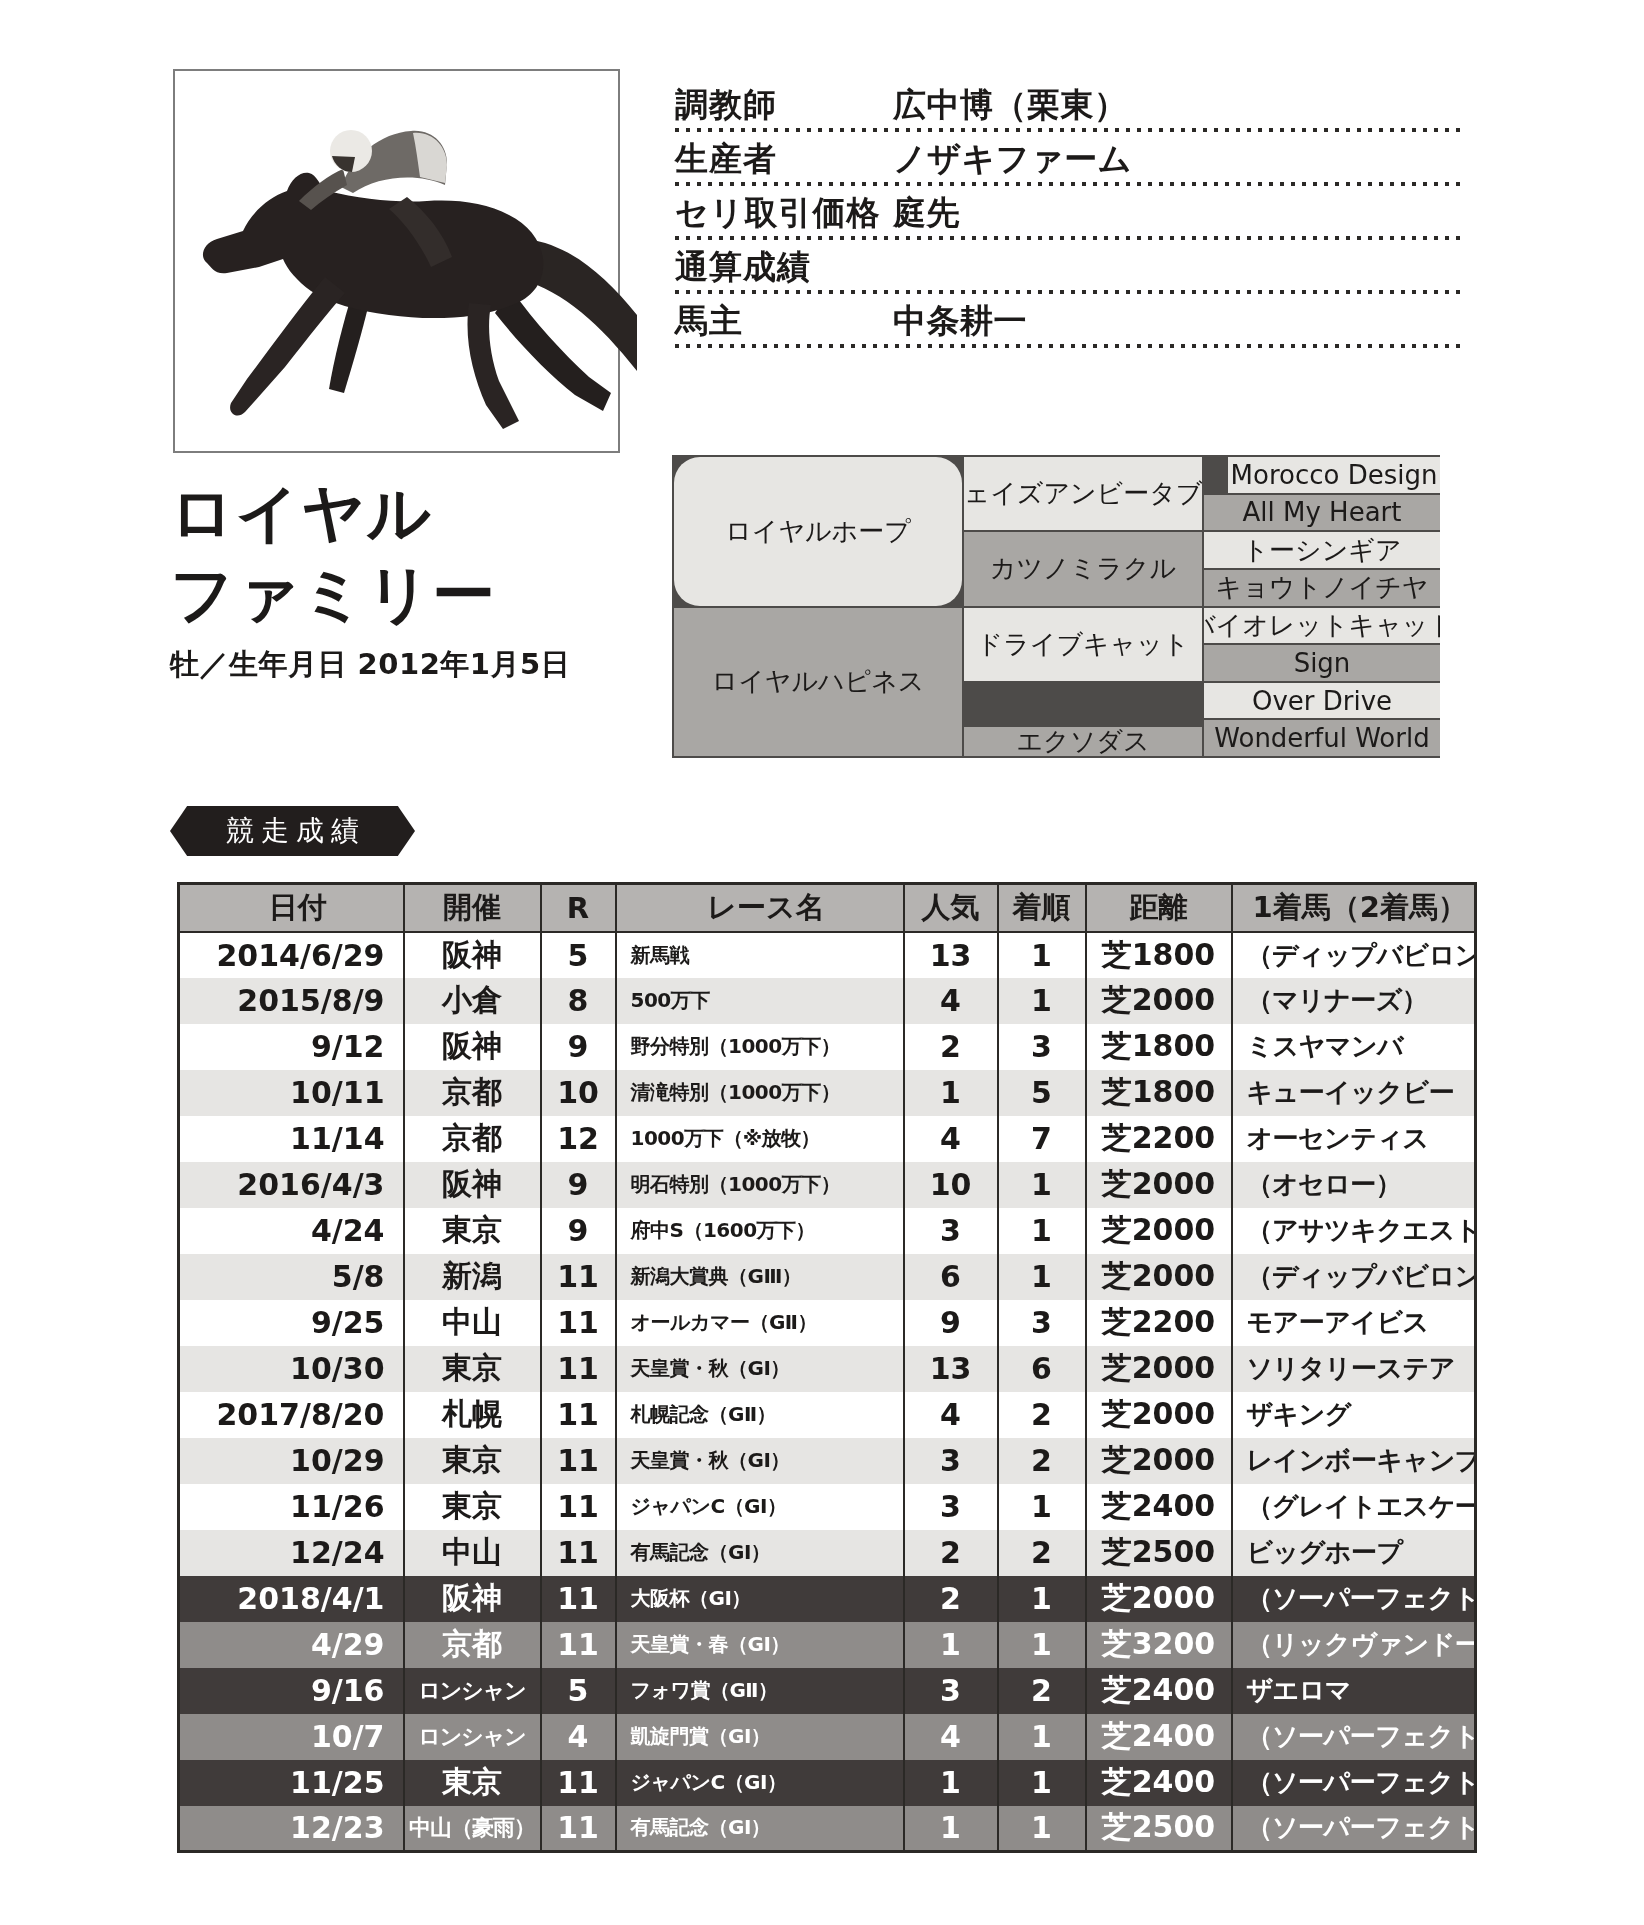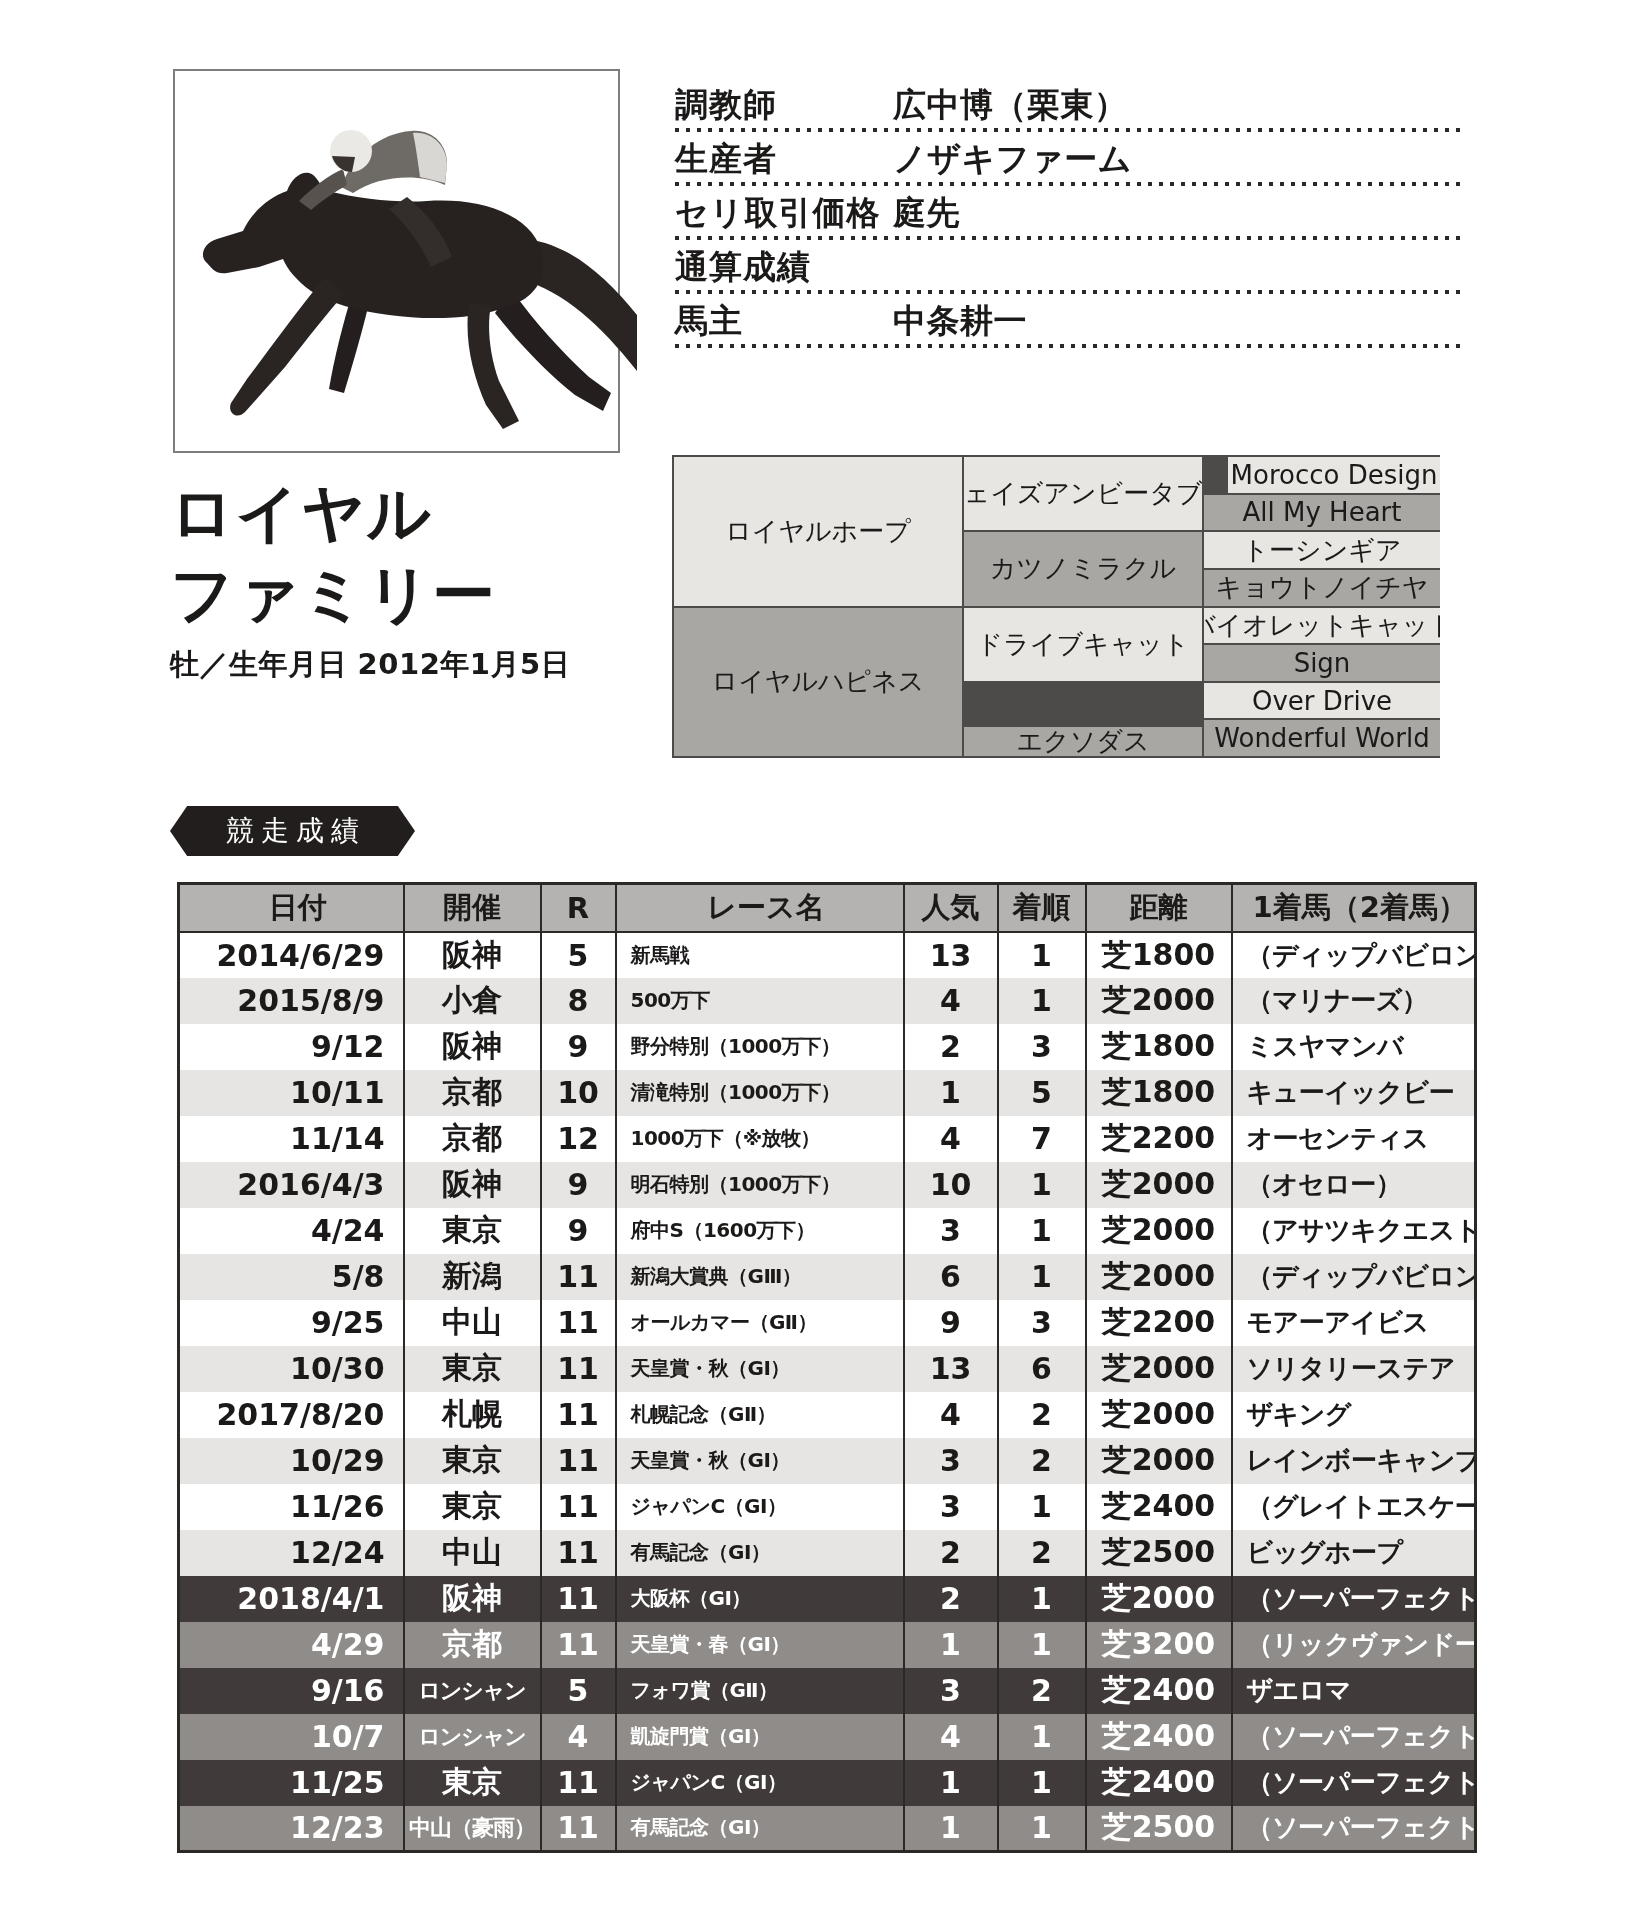--- a/index.html
+++ b/index.html
@@ -134,21 +134,21 @@
 
   <div class="name-block">
     <div class="horse-name">
       <span>ロイヤル</span><br>
       <span>ファミリー</span>
     </div>
     <div class="sex-birth">牡／生年月日 2012年1月5日</div>
   </div>
 
   <div class="pedigree">
-      <div class="ped-cell light" style="grid-area: 1 / 1 / 5;">ロイヤルホープ</div>
+      <div class="ped-cell light" style="grid-area: 1 / 1 / 5; border-radius: 26px;">ロイヤルホープ</div>
       <div class="ped-cell dark" style="grid-area: 5 / 1 / 9;">ロイヤルハピネス</div>
       <div class="ped-cell light" style="grid-area: 1 / 2 / 3;">フェイズアンビータブル</div>
       <div class="ped-cell dark" style="grid-area: 3 / 2 / 5;">カツノミラクル</div>
       <div class="ped-cell light" style="grid-area: 5 / 2 / 7;">ドライブキャット</div>
       <div class="ped-cell dark" style="grid-area: 7 / 2 / 9; margin-top: 44px;">エクソダス</div>
       <div class="ped-cell light" style="grid-area: 1 / 3 / 2; margin-left: 24px;">Morocco Design</div>
       <div class="ped-cell dark" style="grid-area: 2 / 3 / 3;">All My Heart</div>
       <div class="ped-cell light" style="grid-area: 3 / 3 / 4;">トーシンギア</div>
       <div class="ped-cell dark" style="grid-area: 4 / 3 / 5;">キョウトノイチヤ</div>
       <div class="ped-cell light" style="grid-area: 5 / 3 / 6;">バイオレットキャット</div>

